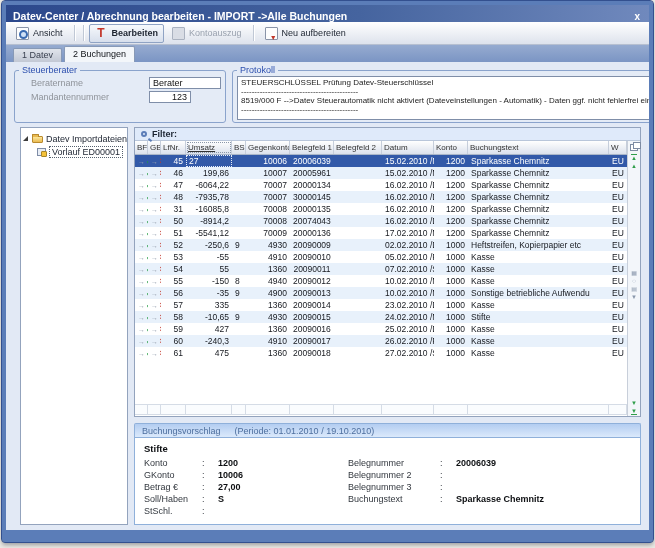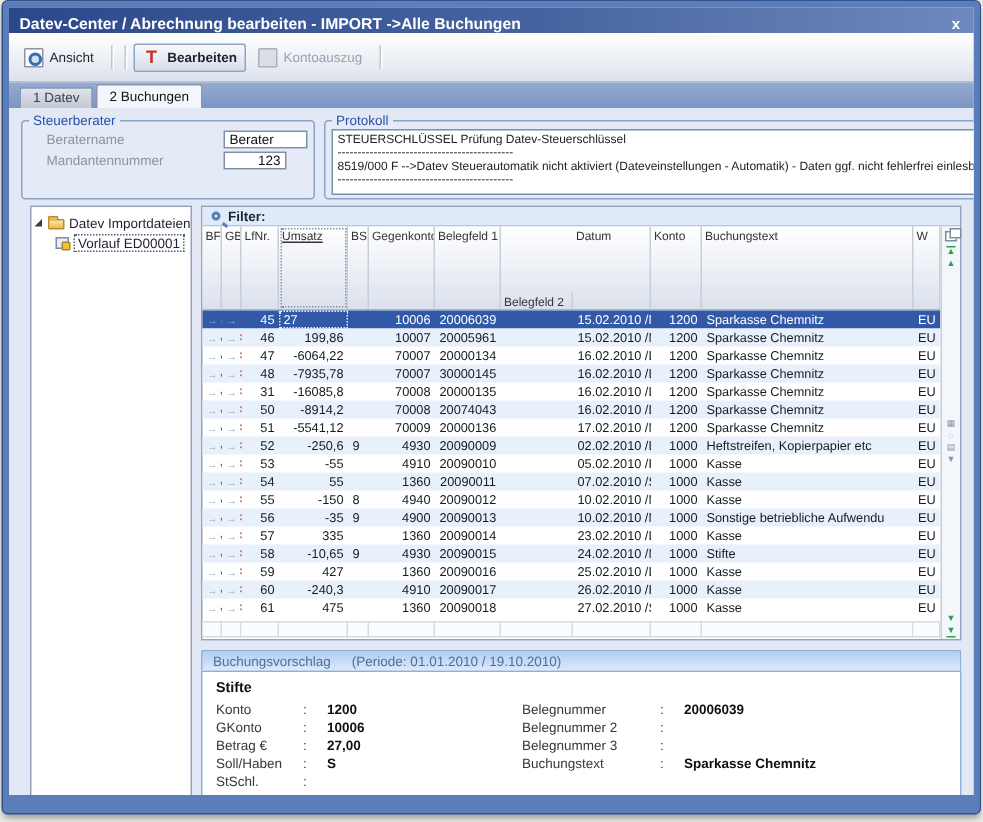--- a/index.html
+++ b/index.html
@@ -25,21 +25,21 @@
     background:linear-gradient(90deg,#2c488c 0%,#45649f 55%,#7089bd 100%);
     color:#fff; font-size:10.5px; font-weight:bold;
     display:flex; align-items:flex-end; padding:0 7px;
   }
   .close { margin-left:auto; font-size:10px; font-weight:bold; cursor:default; padding:0 2px; }
   
   .toolbar {
     height:23px; flex:0 0 23px;
     background:linear-gradient(#ffffff,#dde2ec);
     border-bottom:1px solid #b6bfd0;
-    display:flex; align-items:center; padding:16px 4px; gap:2px;
+    display:flex; align-items:center; padding:6px 4px; gap:2px;
   }
   .tbtn {
     display:flex; align-items:center; gap:4px;
     font-family:inherit; font-size:9px; color:#1d2430;
     background:transparent; border:1px solid transparent; padding:2px 5px; height:19px;
   }
   .tbtn.active { background:linear-gradient(#f7f9fc,#d7dfec); border:1px solid #8fa3c4; border-radius:2px; font-weight:bold; }
   .tbtn.disabled { color:#9aa2af; }
   .tsep { width:1px; height:16px; background:#c0c8d5; box-shadow:1px 0 0 #fff; margin:0 3px; flex:0 0 1px; }
   .ico { width:13px; height:13px; position:relative; display:inline-block; flex:0 0 13px; }
@@ -64,21 +64,21 @@
   
   .content { flex:1; display:flex; flex-direction:column; padding:3px 8px 0 8px; background:#e2e9f5; overflow:hidden; }
   .upper { display:flex; gap:6px; flex:0 0 56px; }
   fieldset.gb { border:1px solid #8aa3cc; border-radius:3px; margin:0; padding:1px 4px 2px 4px; background:#e4ebf6; }
   fieldset.gb legend { color:#2c4fae; font-size:9px; padding:0 3px; }
   .stb { width:276px; }
   .frow { display:flex; align-items:center; font-size:9px; color:#8f939a; height:14px; margin-left:12px; }
   .frow label { width:118px; }
   .frow input { font-family:inherit; font-size:9px; height:12px; border:1px solid #7f8ea8; padding:0 3px; color:#111; }
   .in-num { width:42px; text-align:right; }
-  .in-txt { width:56px; }
+  .in-txt { width:72px; }
   .prot { flex:1; padding:2px 4px; }
   .protbox { height:44px; background:#fff; border:1px solid #7f8ea8; display:flex; }
   .protlines { flex:1; font-size:8px; line-height:9px; padding:1px 3px; color:#222; overflow:hidden; white-space:nowrap; }
   .protlines div { overflow:hidden; }
   
   .lower { flex:1; display:flex; gap:6px; margin:4px 0 0 6px; padding-bottom:12px; }
   .treepanel { width:108px; flex:0 0 108px; background:#fff; border:1px solid #93a3bd; font-size:9px; color:#1c2330; padding:4px 2px; }
   .tnode { display:flex; align-items:center; gap:3px; height:13px; white-space:nowrap; }
   .tnode.child { padding-left:14px; }
   .expander { width:0; height:0; border-left:5px solid transparent; border-bottom:5px solid #3c3c3c; margin-right:1px; }
@@ -150,20 +150,24 @@
     <span class="tsep"></span>
     <button class="tbtn active">
       <span class="ico ico-edit">T</span>
       <span>Bearbeiten</span>
     </button>
     <button class="tbtn disabled">
       <span class="ico ico-gray"></span>
       <span>Kontoauszug</span>
     </button>
     <span class="tsep"></span>
+    <button class="tbtn">
+      <span class="ico ico-page ico-red"></span>
+      <span>Neu aufbereiten</span>
+    </button>
   </div>
 
   <div class="tabband">
     <div class="tab"><span>1 Datev</span></div>
     <div class="tab active"><span>2 Buchungen</span></div>
   </div>
 
   <div class="content">
 
     <div class="upper">
@@ -215,21 +219,21 @@
           <div class="gridmain">
             <div class="gridcols">
               <div class="gridheader">
                   <span class="hcell" style="width: 13px;">BF</span>
                   <span class="hcell" style="width: 13px;">GB</span>
                   <span class="hcell" style="width: 25px;">LfNr.</span>
                   <span class="hcell dotted" style="width: 46px; text-decoration: underline;">Umsatz</span>
                   <span class="hcell" style="width: 14px;">BS</span>
                   <span class="hcell" style="width: 44px;">Gegenkonto</span>
                   <span class="hcell" style="width: 44px;">Belegfeld 1</span>
-                  <span class="hcell" style="width: 48px; margin-top: 44px;">Belegfeld 2</span>
+                  <span class="hcell" style="width: 48px;">Belegfeld 2</span>
                   <span class="hcell" style="width: 52px;">Datum</span>
                   <span class="hcell" style="width: 34px;">Konto</span>
                   <span class="hcell" style="flex: 1 1 0%;">Buchungstext</span>
                   <span class="hcell" style="width: 18px;">W</span>
                 </div>
               <div class="gridbody">
                   <div class="grow sel">
                     <span class="cell" style="width: 13px;"><i class="pre">→</i><i class="mk g">✓</i></span>
                     <span class="cell" style="width: 13px;"><i class="pre">→</i><i class="mk rd">∗</i></span>
                     <span class="cell r" style="width: 25px;">45</span>

